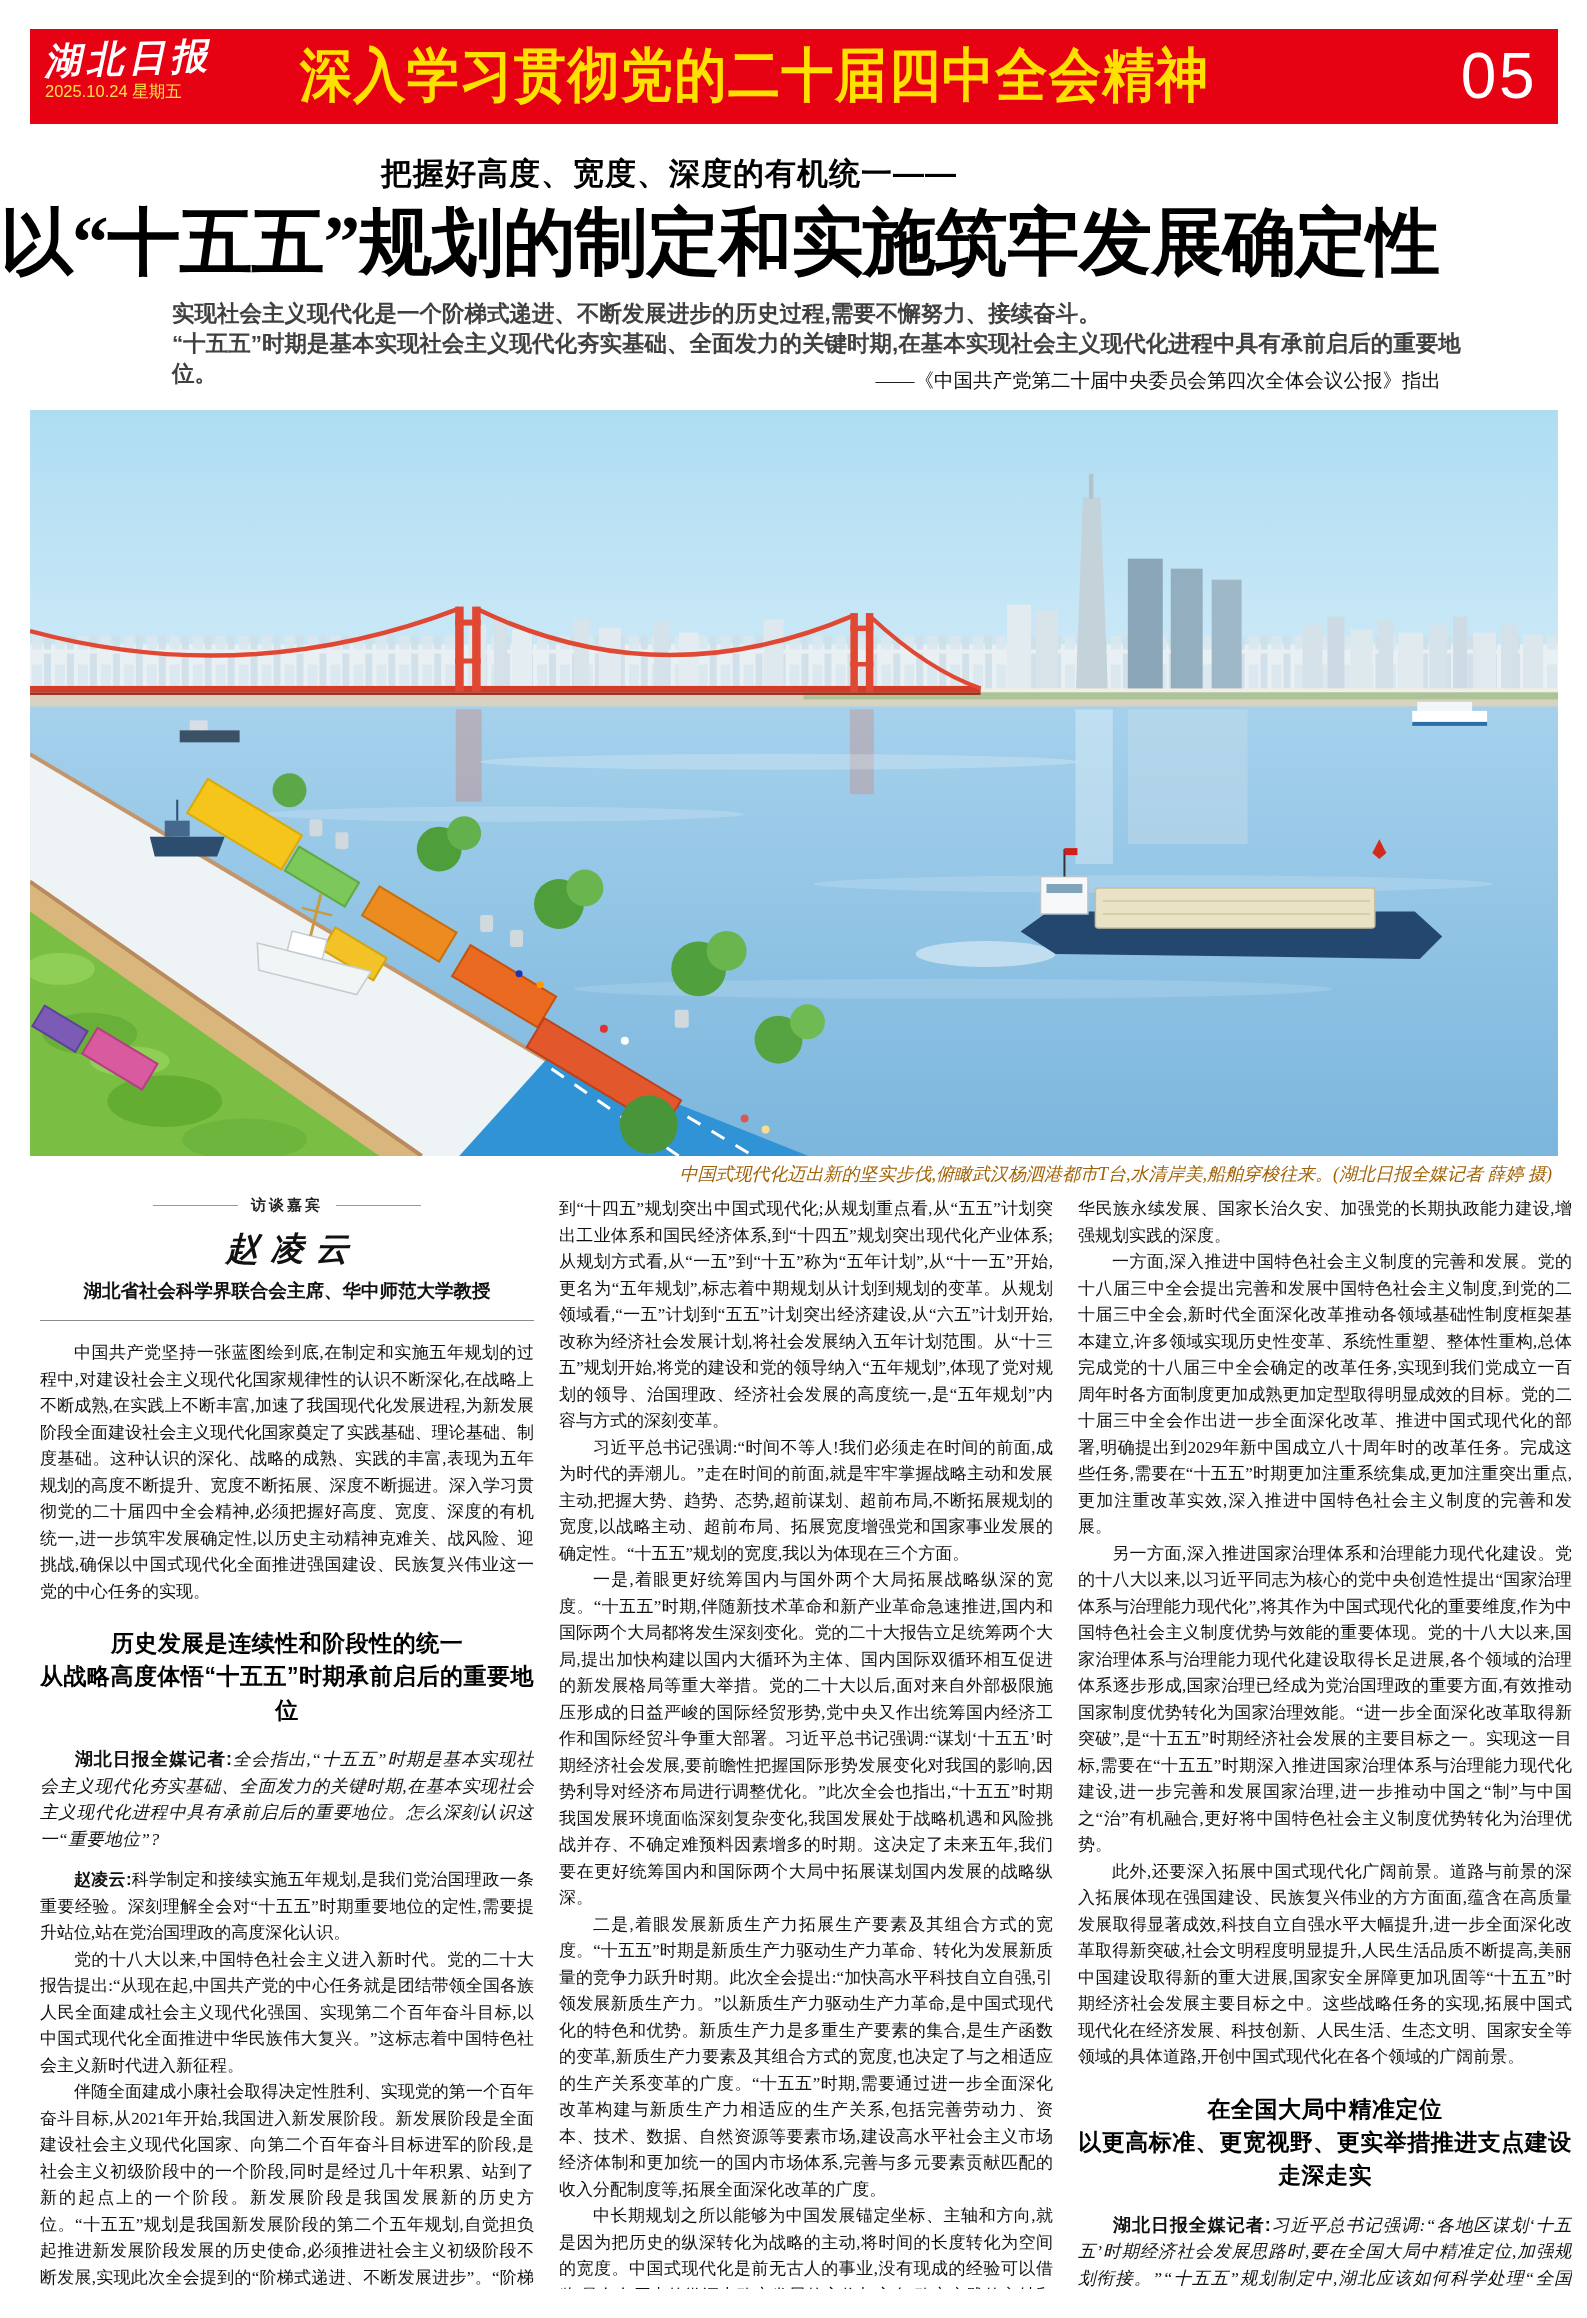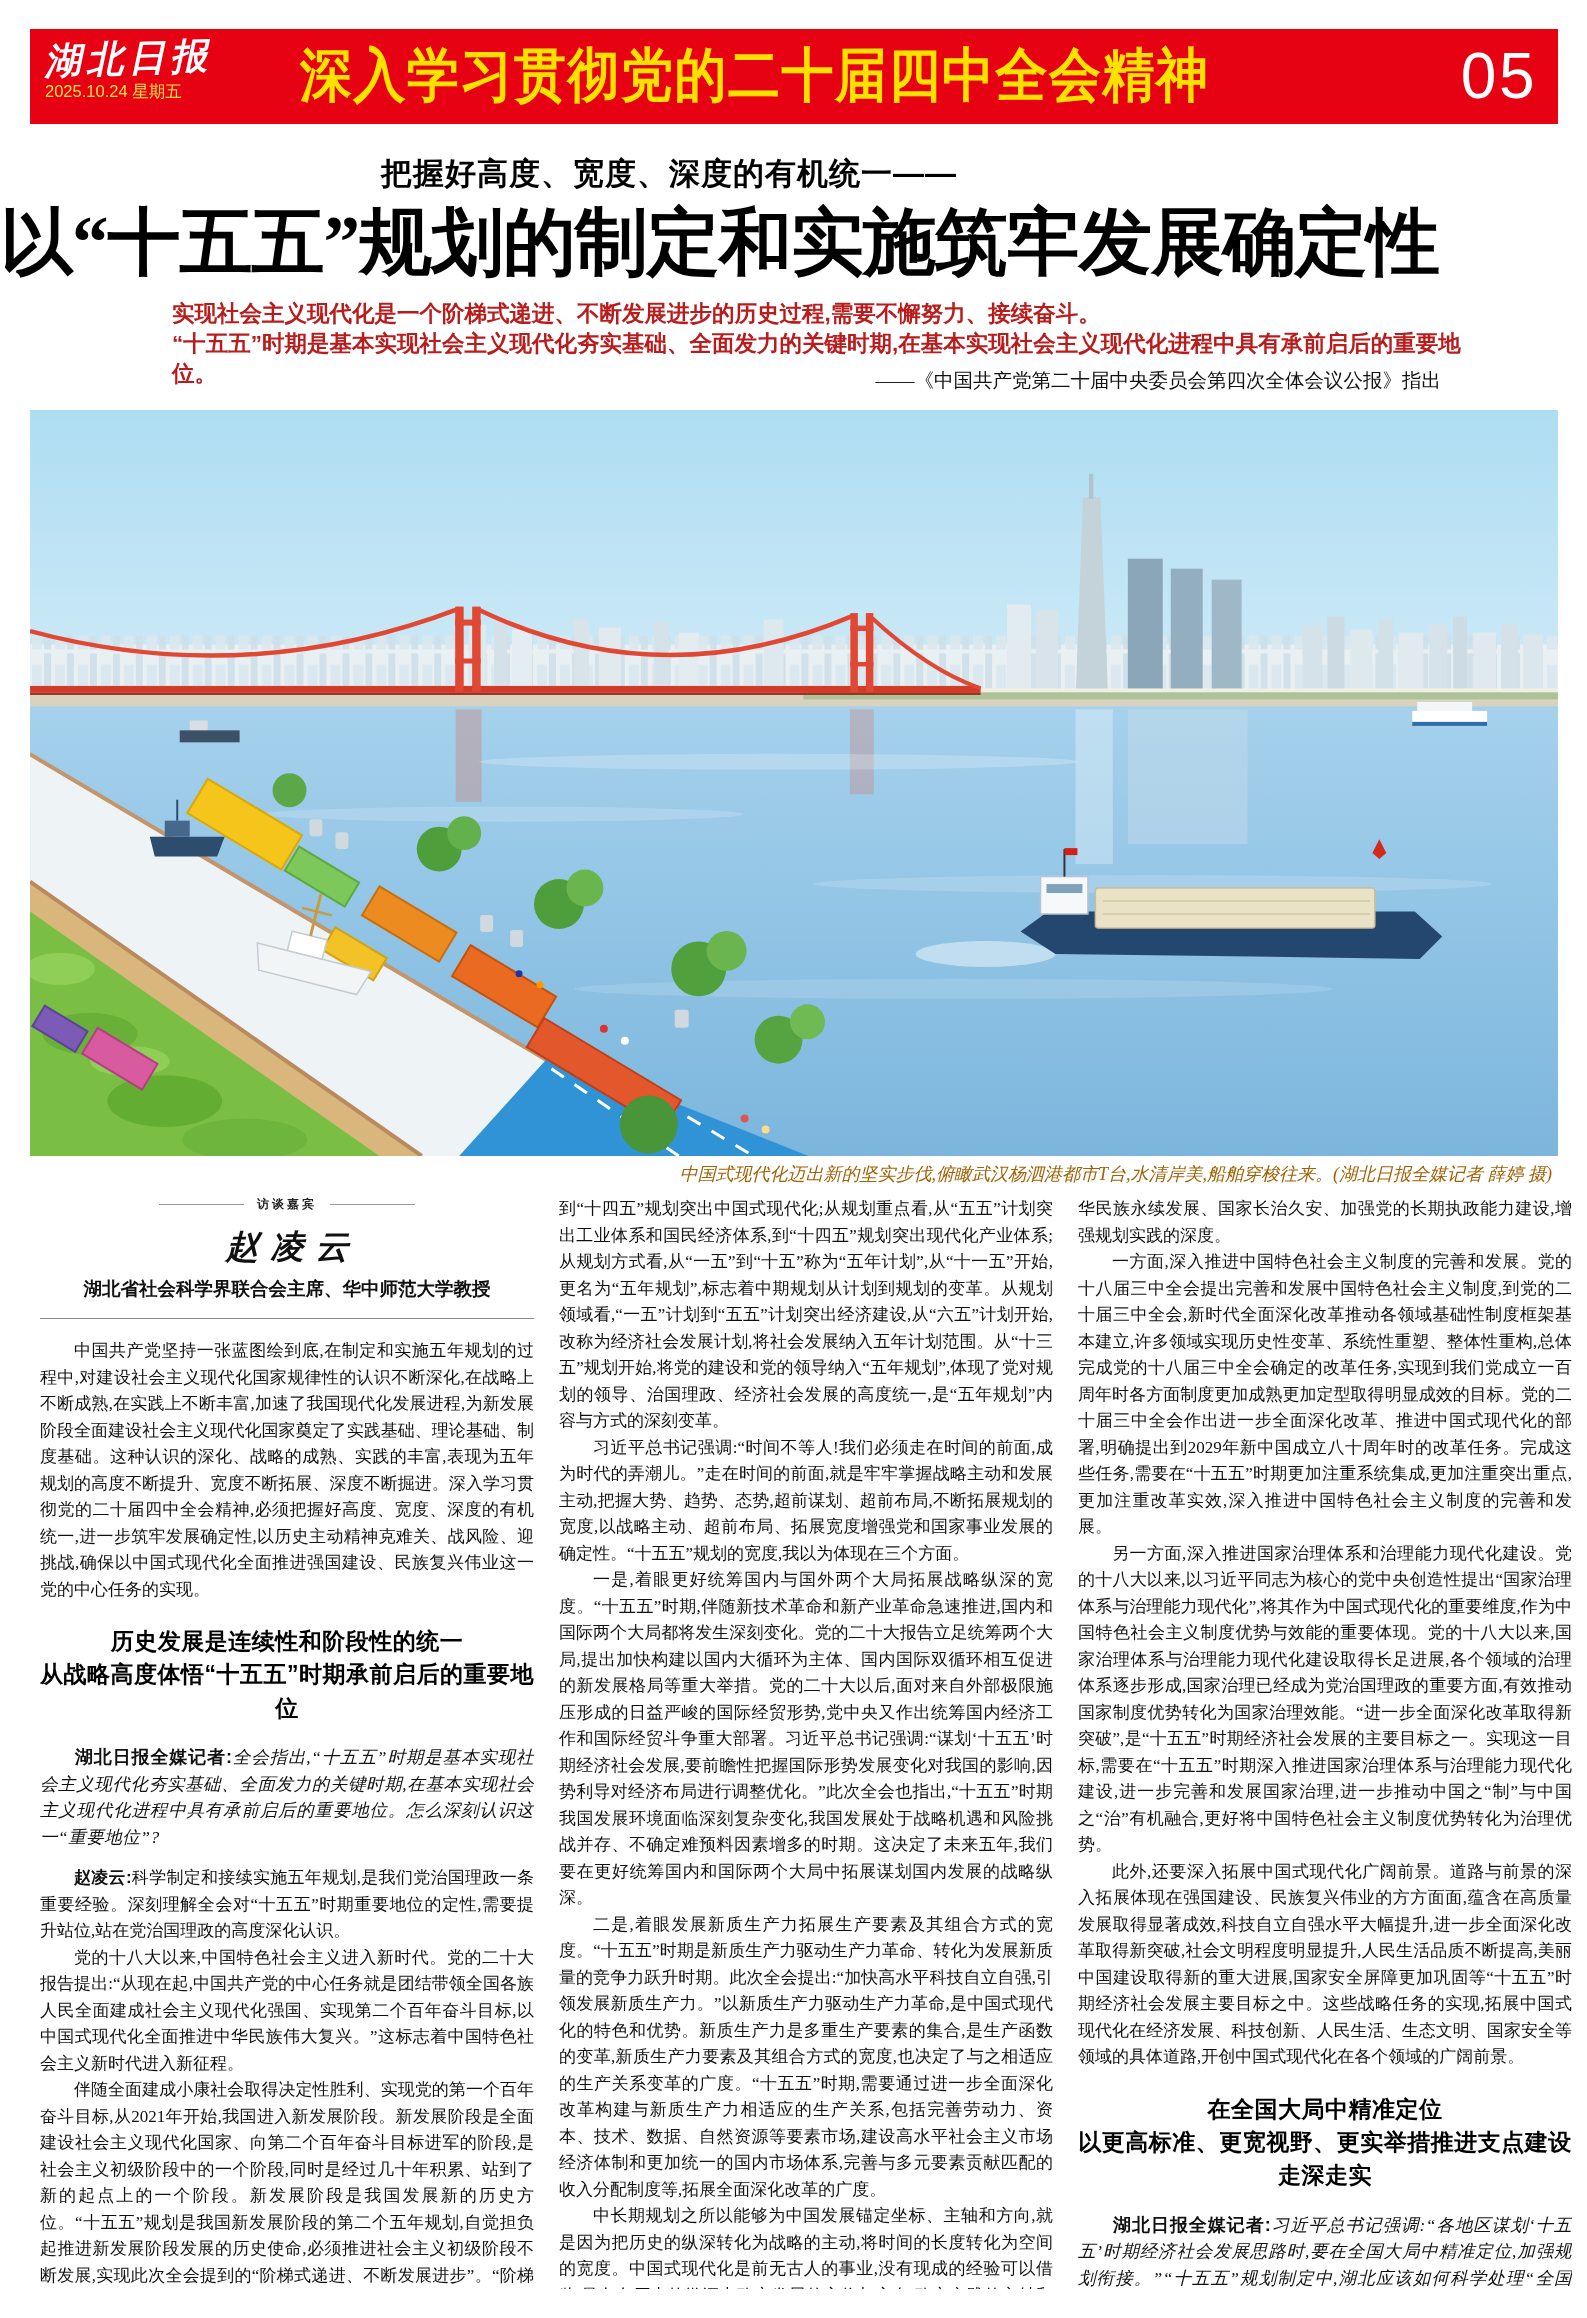--- a/index.html
+++ b/index.html
@@ -16,21 +16,21 @@
             color:#ffe100;font-family:"Liberation Sans",sans-serif;font-weight:900;font-size:52px;
             letter-spacing:1.5px;white-space:nowrap;}
   .page-no{position:absolute;right:21px;top:50%;transform:translateY(-50%);color:#fff;
             font-family:"Liberation Sans",sans-serif;font-size:64px;letter-spacing:2.5px;}
 
   
   .kicker{position:absolute;left:0;top:153px;width:1338px;text-align:center;
           font-family:"Liberation Sans",sans-serif;font-weight:700;font-size:31px;letter-spacing:1px;color:#000;}
   .main-title{position:absolute;left:0;top:194px;width:1286px;text-align:center;white-space:nowrap;
           font-family:"Liberation Serif",serif;font-weight:900;font-size:73px;letter-spacing:-1px;color:#000;}
-  .standfirst{position:absolute;left:172px;top:299px;width:1293px;color:#b91c1c;
+  .standfirst{position:absolute;left:172px;top:299px;width:1293px;color:#404040;
           font-family:"Liberation Sans",sans-serif;font-weight:700;font-size:22.5px;line-height:1.33;}
   .attribution{position:absolute;right:146px;top:367px;font-size:19.5px;color:#111;
           font-family:"Liberation Serif",serif;}
 
   
   #photo{position:absolute;left:30px;top:410px;width:1528px;height:746px;overflow:hidden;}
   #photo svg{display:block;}
   .caption{position:absolute;right:35px;top:1162px;width:1348px;text-align:right;
           font-size:18px;font-style:italic;color:#a16207;font-family:"Liberation Serif",serif;}
 
@@ -42,21 +42,21 @@
   .col p.ni{text-indent:0;}
   .col p b.lead{font-family:"Liberation Sans",sans-serif;font-weight:700;}
   .col p.q{margin:15px 0;font-style:italic;font-size:17.5px;letter-spacing:0.5px;}
   .col p.q b.lead{font-style:normal;font-size:18px;}
   .sec-h{font-family:Liberation Sans, sans-serif;font-weight:700;font-size:23px;line-height:1.45;
          text-align:center;text-indent:0;margin:22px 0 19px;letter-spacing:0.5px;color:#000;}
 
   
   .guest{text-align:center;border-bottom:1.5px solid #8a8a8a;padding-bottom:17px;margin-bottom:19px;}
   .guest-label{display:flex;align-items:center;justify-content:center;gap:13px;
-         font-family:"Liberation Sans",sans-serif;font-weight:700;font-size:12px;letter-spacing:3px;color:#222;}
+         font-family:"Liberation Sans",sans-serif;font-weight:700;font-size:15px;letter-spacing:3px;color:#222;}
   .guest-label .ln{width:85px;height:1px;background:#999;}
   .guest-name{font-family:"DejaVu Serif",serif;font-style:italic;font-weight:600;font-size:33px;
          letter-spacing:12px;padding-left:12px;margin:12px 0 6px;}
   .guest-aff{font-family:"Liberation Sans",sans-serif;font-weight:700;font-size:18.5px;}
 </style>
 </head>
 <body>
 
 <div id="page">
 

